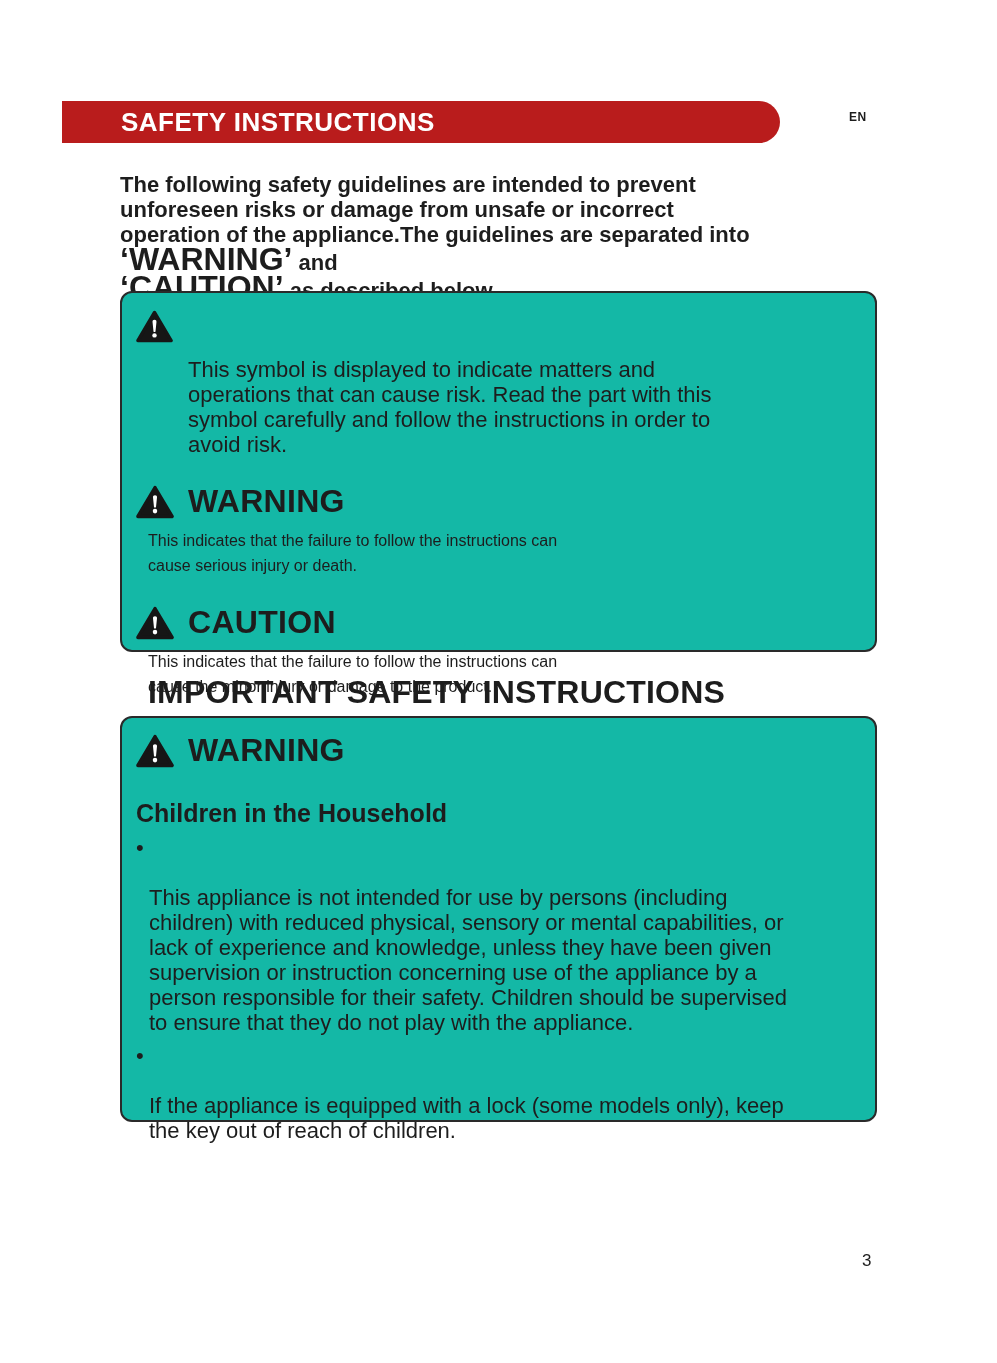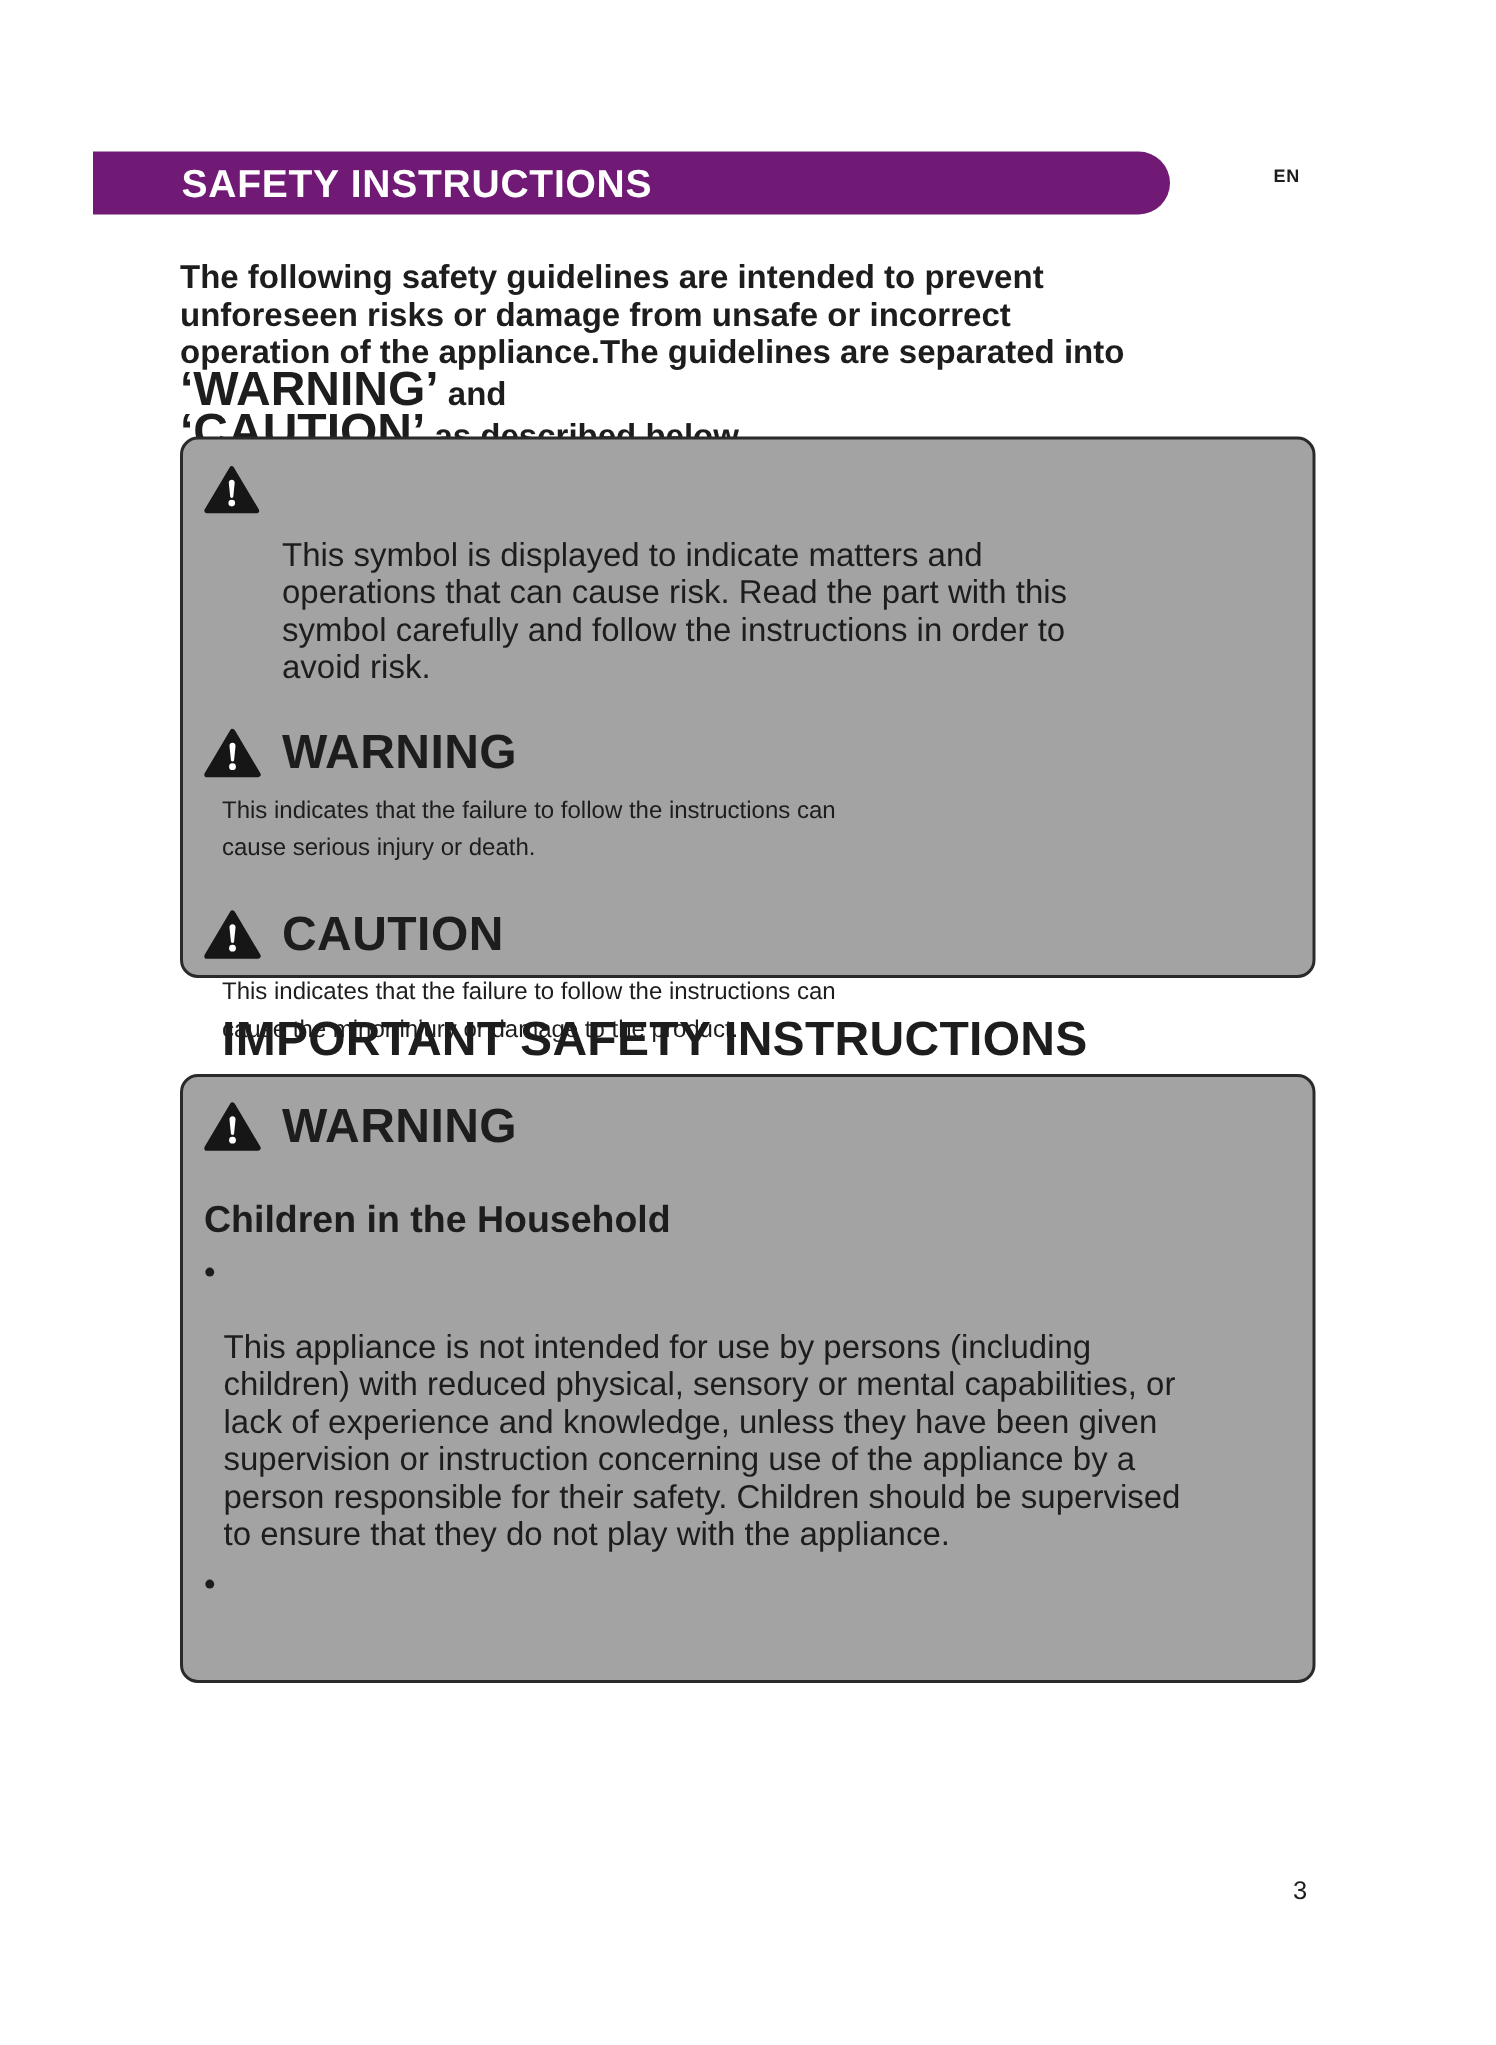--- a/index.html
+++ b/index.html
@@ -8,21 +8,21 @@
     width:997px;height:1363px;
     background:#ffffff;
     font-family:"Liberation Sans","DejaVu Sans",sans-serif;
     color:#1d1d1d;
     overflow:hidden;
   }
   
   .banner{
     position:absolute;left:62px;top:101px;
     width:718px;height:42px;
-    background:#701a75;
+    background:#b91c1c;
     border-radius:0 21px 21px 0;
     display:flex;align-items:center;
   }
   .banner-title{
     color:#ffffff;font-size:26px;font-weight:bold;
     padding-left:59px;letter-spacing:.5px;white-space:nowrap;
   }
   .lang-badge{
     position:absolute;left:849px;top:110px;
     font-size:12px;font-weight:bold;letter-spacing:.5px;
@@ -32,21 +32,21 @@
     position:absolute;left:120px;top:147px;width:775px;
     font-size:22px;line-height:25px;font-weight:bold;
     white-space:pre-line;
   }
   .intro .term{font-size:32px;font-weight:bold;}
   
   .rulebox{
     position:absolute;left:120px;width:757px;
     box-sizing:border-box;
     border:2px solid #2a2a2a;border-radius:12px;
-    background:#a3a3a3;
+    background:#14b8a6;
     padding:12px 16px 14px 14px;
   }
   .box-symbols{top:291px;height:361px;}
   .box-warning{top:716px;height:406px;}
   .symbol-item{
     position:relative;padding-left:52px;
     font-size:22px;line-height:25px;white-space:pre-line;
     margin-top:2px;
   }
   .symbol-item .tri{position:absolute;left:0;top:3px;}
@@ -155,19 +155,21 @@
       <span class="dot">•</span>
       <span>This appliance is not intended for use by persons (including
 children) with reduced physical, sensory or mental capabilities, or
 lack of experience and knowledge, unless they have been given
 supervision or instruction concerning use of the appliance by a
 person responsible for their safety. Children should be supervised
 to ensure that they do not play with the appliance.</span>
     </div>
     <div class="bullet-item">
       <span class="dot">•</span>
+      <span>If the appliance is equipped with a lock (some models only), keep
+the key out of reach of children.</span>
     </div>
 
   </div>
 
   <span class="page-number">3</span>
 
 </div>
 
 </body></html>

